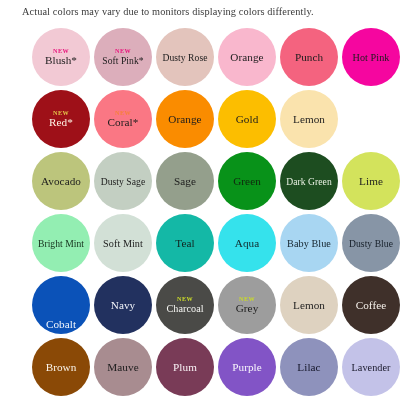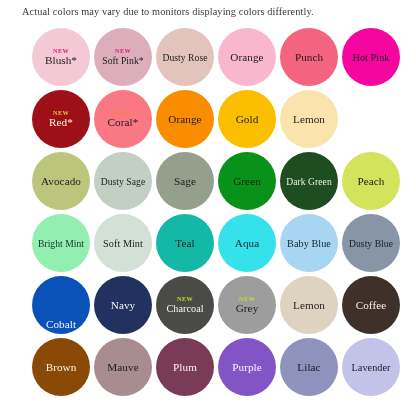--- a/index.html
+++ b/index.html
@@ -137,21 +137,21 @@
         <div class="swatch" style="background: rgb(148, 159, 140);">
           <div class="swatch-label" style="color: rgb(29, 29, 29);">Sage</div>
         </div>
         <div class="swatch" style="background: rgb(8, 146, 25);">
           <div class="swatch-label" style="color: rgb(17, 39, 15);">Green</div>
         </div>
         <div class="swatch" style="background: rgb(29, 77, 32);">
           <div class="swatch-label extrawide" style="color: rgb(232, 240, 226);">Dark Green</div>
         </div>
         <div class="swatch" style="background: rgb(211, 227, 92);">
-          <div class="swatch-label" style="color: rgb(29, 29, 29);">Peach</div>
+          <div class="swatch-label" style="color: rgb(29, 29, 29);">Lime</div>
         </div>
       </div>
       <div class="swatch-row">
         <div class="swatch" style="background: rgb(147, 238, 178);">
           <div class="swatch-label extrawide" style="color: rgb(21, 48, 28);">Bright Mint</div>
         </div>
         <div class="swatch" style="background: rgb(210, 224, 214); align-items: center;">
           <div class="swatch-label wide" style="color: rgb(29, 29, 29);">Soft Mint</div>
         </div>
         <div class="swatch" style="background: #14b8a6;">

